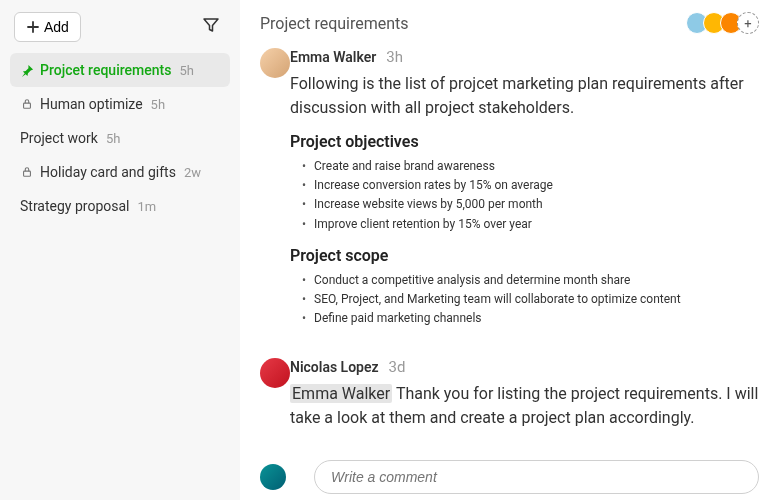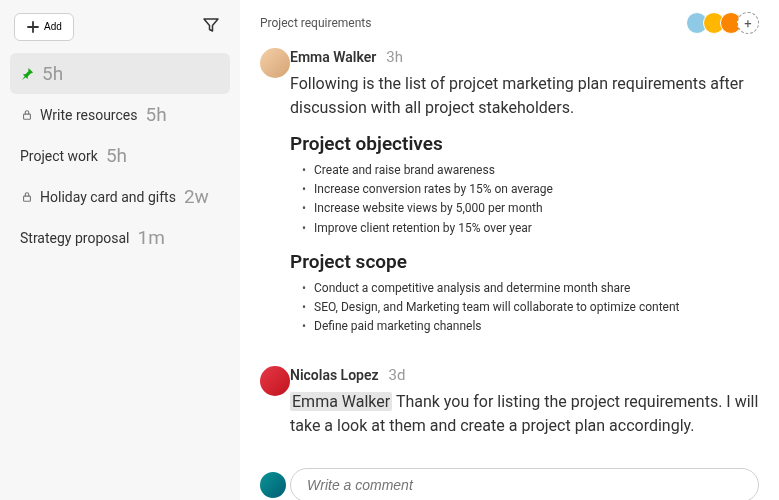--- a/index.html
+++ b/index.html
@@ -1,44 +1,44 @@
 <!DOCTYPE html>
 <html><head>
 <meta charset="utf-8">
 <style>
 *{box-sizing:border-box;margin:0;padding:0}
 body{font-family:-apple-system,BlinkMacSystemFont,"Segoe UI",Roboto,Helvetica,Arial,sans-serif;font-size:14px;color:#333;background:#fff;width:779px;height:500px;overflow:hidden;display:flex}
 .sidebar{width:240px;background:#f7f7f7;padding:10px 10px;flex-shrink:0}
 .sidebar-top{display:flex;align-items:center;justify-content:space-between;margin-bottom:10px;padding:0 4px}
-.add-btn{display:flex;align-items:center;gap:4px;background:#fff;border:1px solid #d0d0d0;border-radius:6px;padding:6px 11px;font-size:10px;font-weight:500;cursor:pointer}
+.add-btn{display:flex;align-items:center;gap:4px;background:#fff;border:1px solid #d0d0d0;border-radius:6px;padding:6px 11px;font-size:14px;font-weight:500;cursor:pointer}
 .filter-btn{background:none;border:none;padding:6px;cursor:pointer;color:#333}
 .sb-item{display:flex;align-items:center;gap:6px;padding:9px 10px;border-radius:6px;cursor:pointer;font-size:14px;color:#333}
-.sb-item .time{color:#999;font-size:19px;margin-left:2px}
+.sb-item .time{color:#999;font-size:13px;margin-left:2px}
 .sb-item.active{background:#e9e9e9;color:#13a813;font-weight:500}
 .sb-item.active .time{color:#999;font-weight:400}
 .sb-icon{width:14px;height:14px;flex-shrink:0;display:flex;align-items:center;justify-content:center}
 .main{flex:1;display:flex;flex-direction:column;padding:12px 20px 10px 20px;position:relative}
 .main-header{display:flex;align-items:center;justify-content:space-between;margin-bottom:14px}
-.main-title{font-size:12px;font-weight:400;color:#555}
+.main-title{font-size:16px;font-weight:400;color:#555}
 .avatars{display:flex;align-items:center}
 .av{width:22px;height:22px;border-radius:50%;margin-left:-5px;border:1.5px solid #fff}
 .av-add{width:22px;height:22px;border-radius:50%;margin-left:-5px;border:1px dashed #999;background:#fff;display:flex;align-items:center;justify-content:center;cursor:pointer;font-size:13px;color:#555}
 .message{display:flex;margin-bottom:18px}
 .msg-avatar{width:30px;height:30px;border-radius:50%;flex-shrink:0}
 .msg-body{flex:1}
 .msg-head{display:flex;align-items:baseline;gap:10px;margin-bottom:6px}
 .msg-author{font-weight:600;font-size:14px;color:#333}
 .msg-time{color:#999;font-size:15px}
 .msg-text{font-size:16px;line-height:1.5;color:#333;margin-bottom:12px}
-.sec-title{font-weight:600;font-size:19px;margin-bottom:6px;color:#222}
+.sec-title{font-weight:600;font-size:16px;margin-bottom:6px;color:#222}
 .bullets{list-style:none;margin-bottom:12px;padding-left:12px}
 .bullets li{position:relative;padding-left:12px;font-size:12px;line-height:1.6;color:#333}
 .bullets li::before{content:"•";position:absolute;left:0;color:#555}
 .mention{background:#e5e5e5;padding:0 2px;border-radius:2px}
-.composer{display:flex;align-items:center;gap:4px;margin-top:auto}
+.composer{display:flex;align-items:center;gap:28px;margin-top:auto}
 .comp-input{flex:1;border:1px solid #d0d0d0;border-radius:18px;padding:8px 16px;font-size:14px;color:#999;font-style:italic;outline:none}
 .comp-avatar{width:26px;height:26px;border-radius:50%}
 .av1{background:linear-gradient(135deg,#f5d0a9,#d4a373)}
 .av2{background:linear-gradient(135deg,#e63946,#c1121f)}
 .av3{background:linear-gradient(135deg,#0a9396,#005f73)}
 .av-sm1{background:#8ecae6}
 .av-sm2{background:#ffb703}
 .av-sm3{background:#fb8500}
 </style>
 </head>
@@ -62,31 +62,32 @@
       </span>
     </button>
   </div>
 
   <div class="sb-item active">
     <span class="sb-icon">
       <svg width="13" height="13" viewBox="0 0 14 14">
           <path d="M8 1l5 5-2.5 1-3 3L7 13l-2-2-4 3 3-4-2-2 3-.5 3-3L8 1z" fill="#13a813"></path>
         </svg>
     </span>
+    <span>Projcet requirements</span>
     <span class="time">5h</span>
   </div>
 
   <div class="sb-item">
     <span class="sb-icon">
       <svg width="12" height="12" viewBox="0 0 14 14">
           <rect x="3" y="6" width="8" height="6" rx="1" fill="none" stroke="#777" stroke-width="1.3"></rect>
           <path d="M5 6V4a2 2 0 114 0v2" fill="none" stroke="#777" stroke-width="1.3"></path>
         </svg>
     </span>
-    <span>Write resources</span>
+    <span>Human optimize</span>
     <span class="time">5h</span>
   </div>
 
   <div class="sb-item">
     <span>Project work</span>
     <span class="time">5h</span>
   </div>
 
   <div class="sb-item">
     <span class="sb-icon">
@@ -129,21 +130,21 @@
       <div class="sec-title">Project objectives</div>
       <ul class="bullets">
         <li>Create and raise brand awareness</li>
         <li>Increase conversion rates by 15% on average</li>
         <li>Increase website views by 5,000 per month</li>
         <li>Improve client retention by 15% over year</li>
       </ul>
       <div class="sec-title">Project scope</div>
       <ul class="bullets">
         <li>Conduct a competitive analysis and determine month share</li>
-        <li>SEO, Design, and Marketing team will collaborate to optimize content</li>
+        <li>SEO, Project, and Marketing team will collaborate to optimize content</li>
         <li>Define paid marketing channels</li>
       </ul>
     </div>
   </div>
 
   <div class="message">
     <div class="msg-avatar av2"></div>
     <div class="msg-body">
       <div class="msg-head">
         <span class="msg-author">Nicolas Lopez</span>

